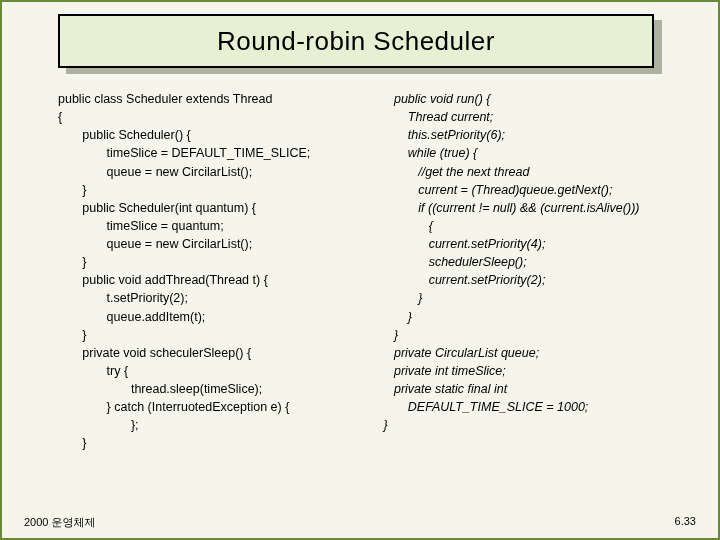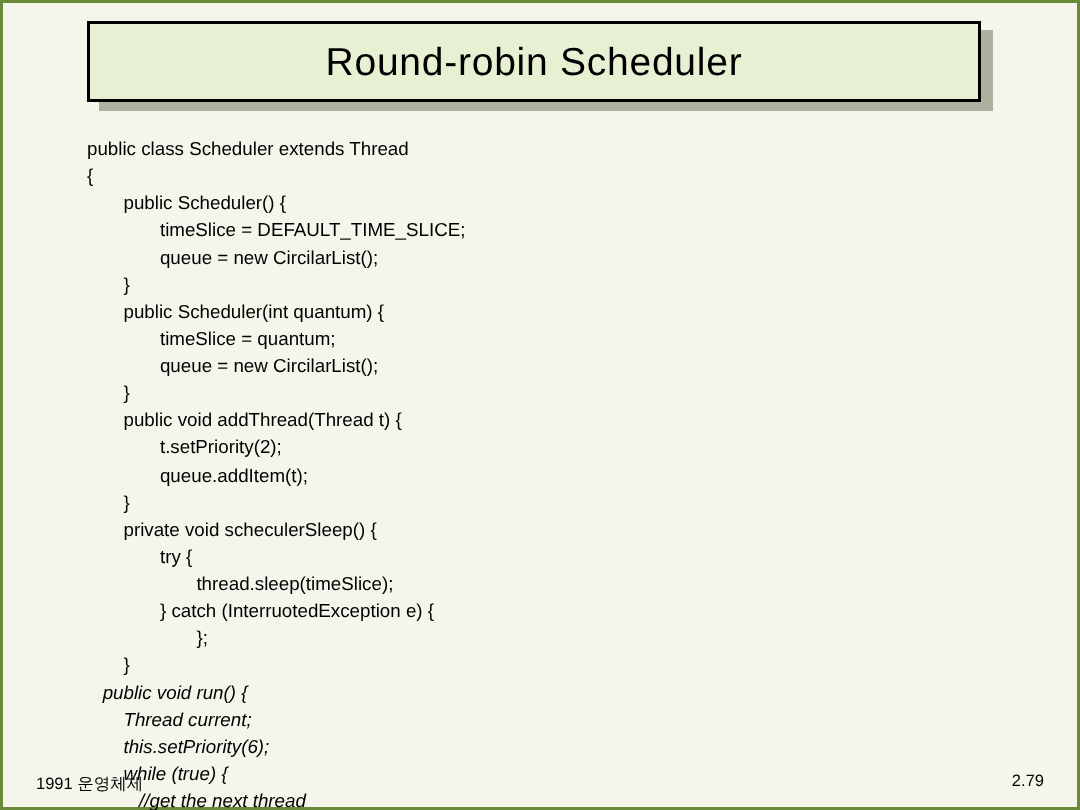--- a/index.html
+++ b/index.html
@@ -45,21 +45,20 @@
     line-height: 50px;
     letter-spacing: 0.5px;
   }
   .content {
     position: absolute;
     top: 88px;
     left: 56px;
     right: 34px;
     bottom: 44px;
     display: flex;
-    flex-direction: column;
     font-family: "Arial", "Helvetica", sans-serif;
     font-size: 12.5px;
     line-height: 1.45;
     color: #000;
   }
   .col {
     white-space: pre;
   }
   .col-left { width: 52%; }
   .col-right { width: 48%; font-style: italic; }
@@ -120,16 +119,16 @@
        }
    }
    private CircularList queue;
    private int timeSlice;
    private static final int
        DEFAULT_TIME_SLICE = 1000;
 }</div>
   </div>
 
   <div class="footer">
-    <span>1991 운영체제</span>
-    <span>2.79</span>
+    <span>2000 운영체제</span>
+    <span>6.33</span>
   </div>
 </div>
 
 </body></html>

